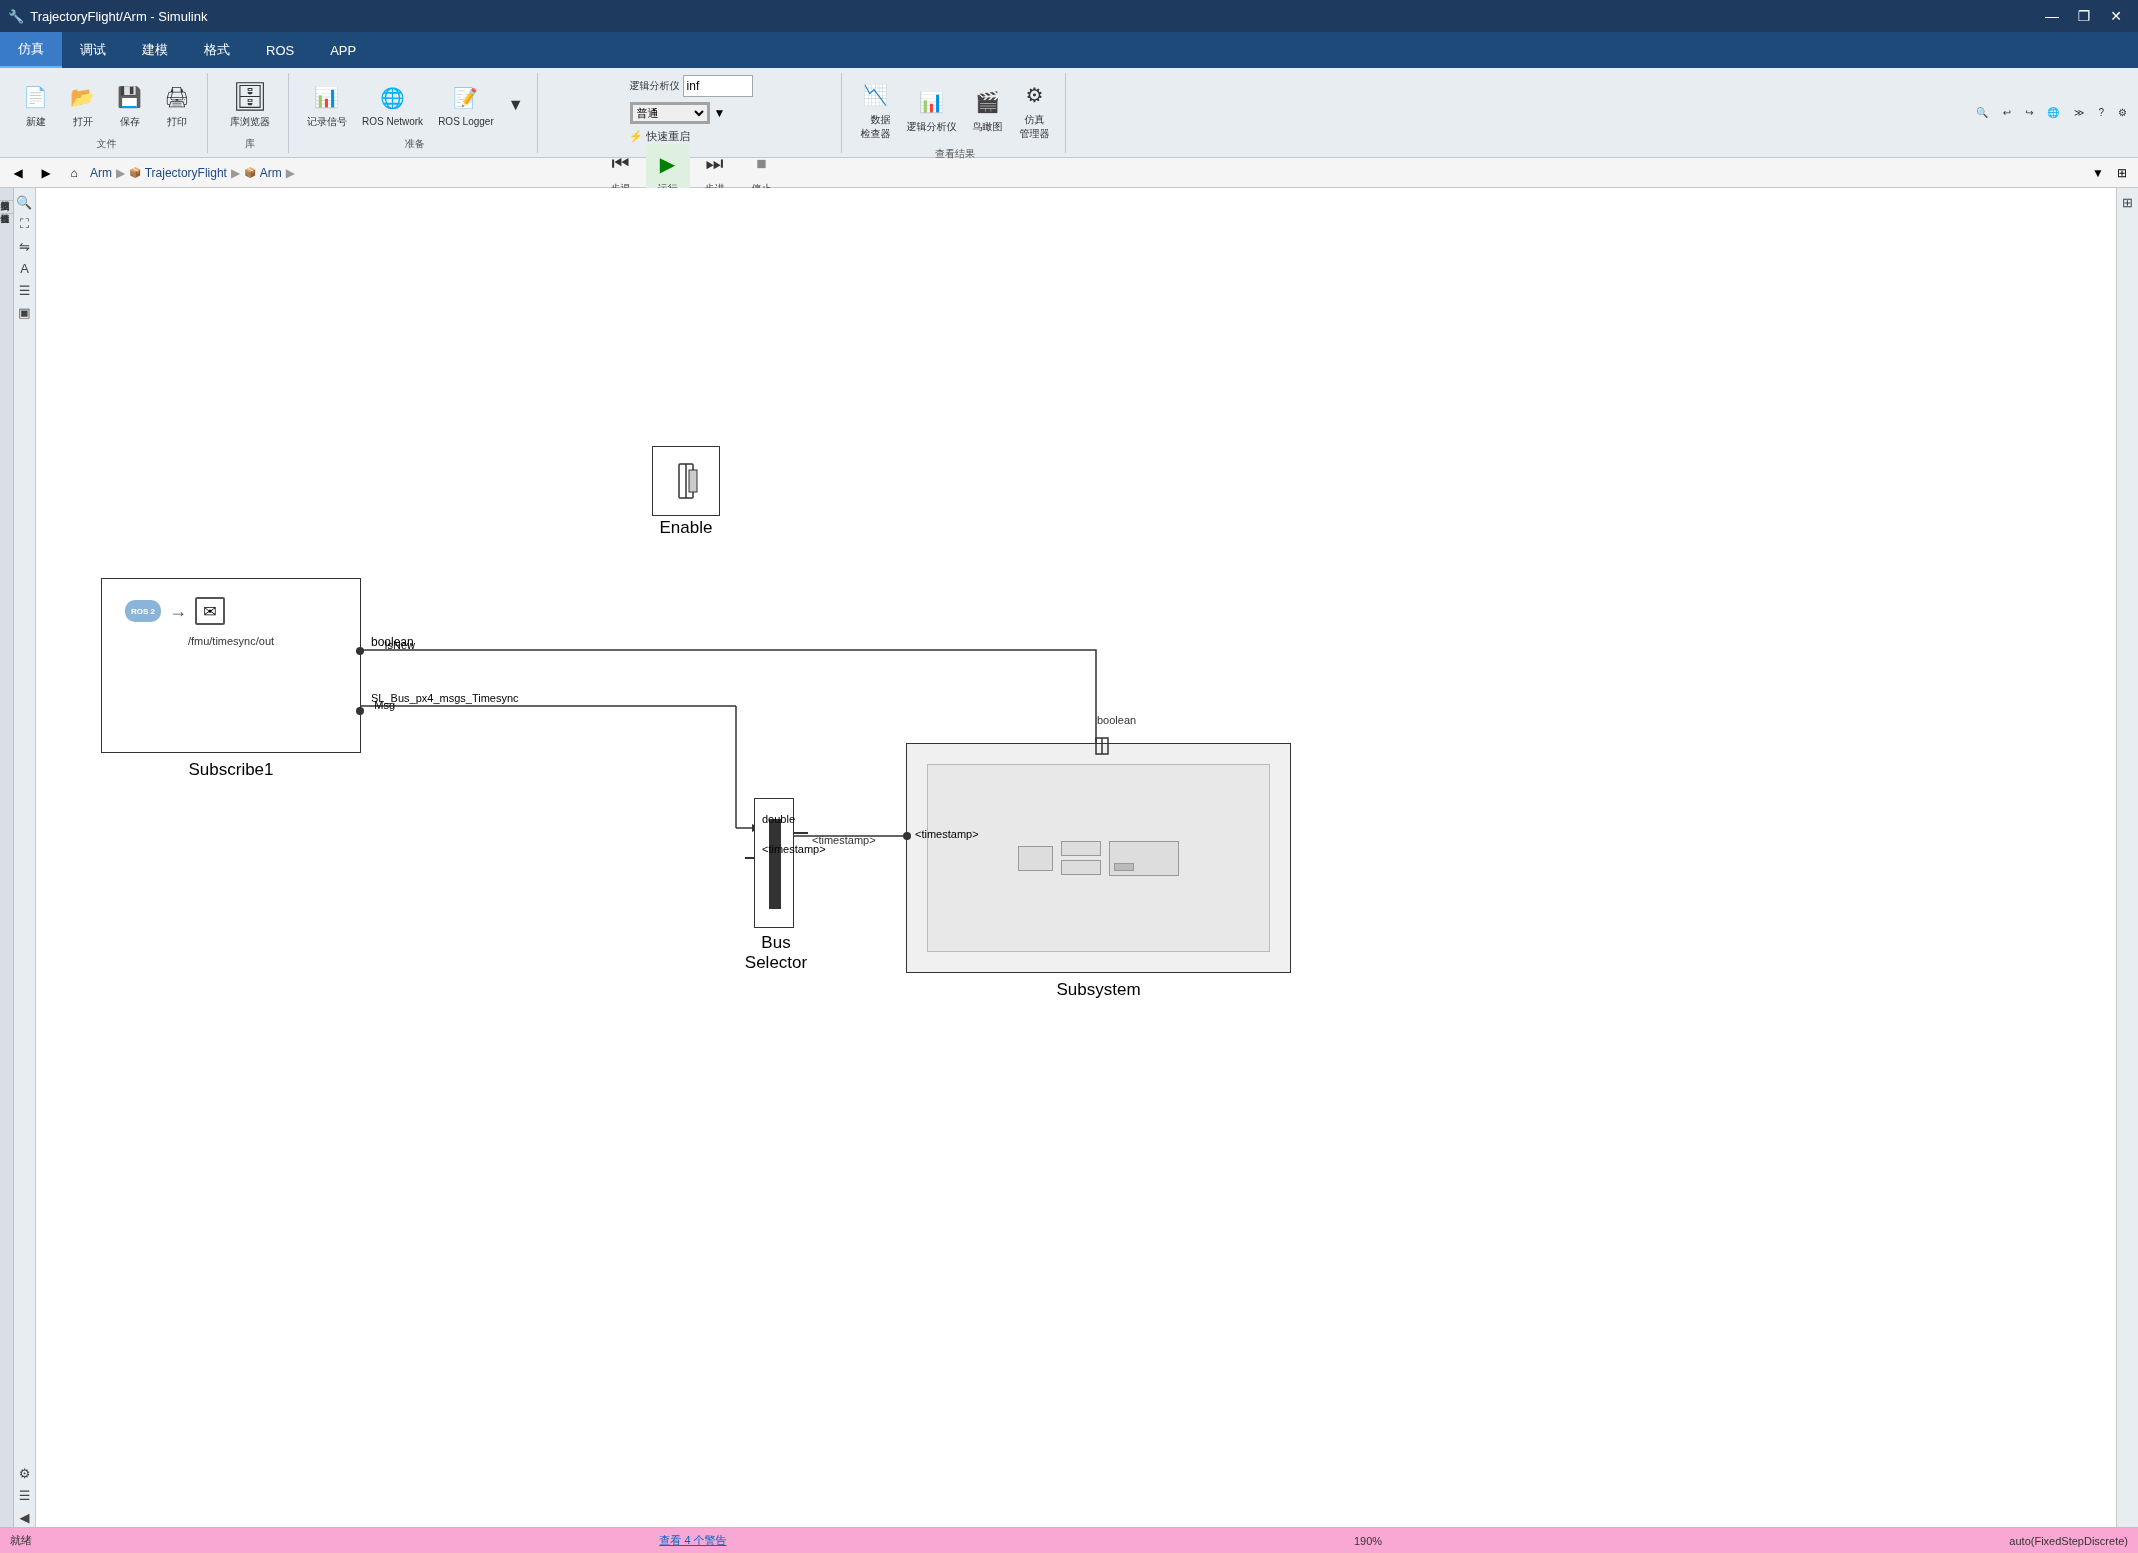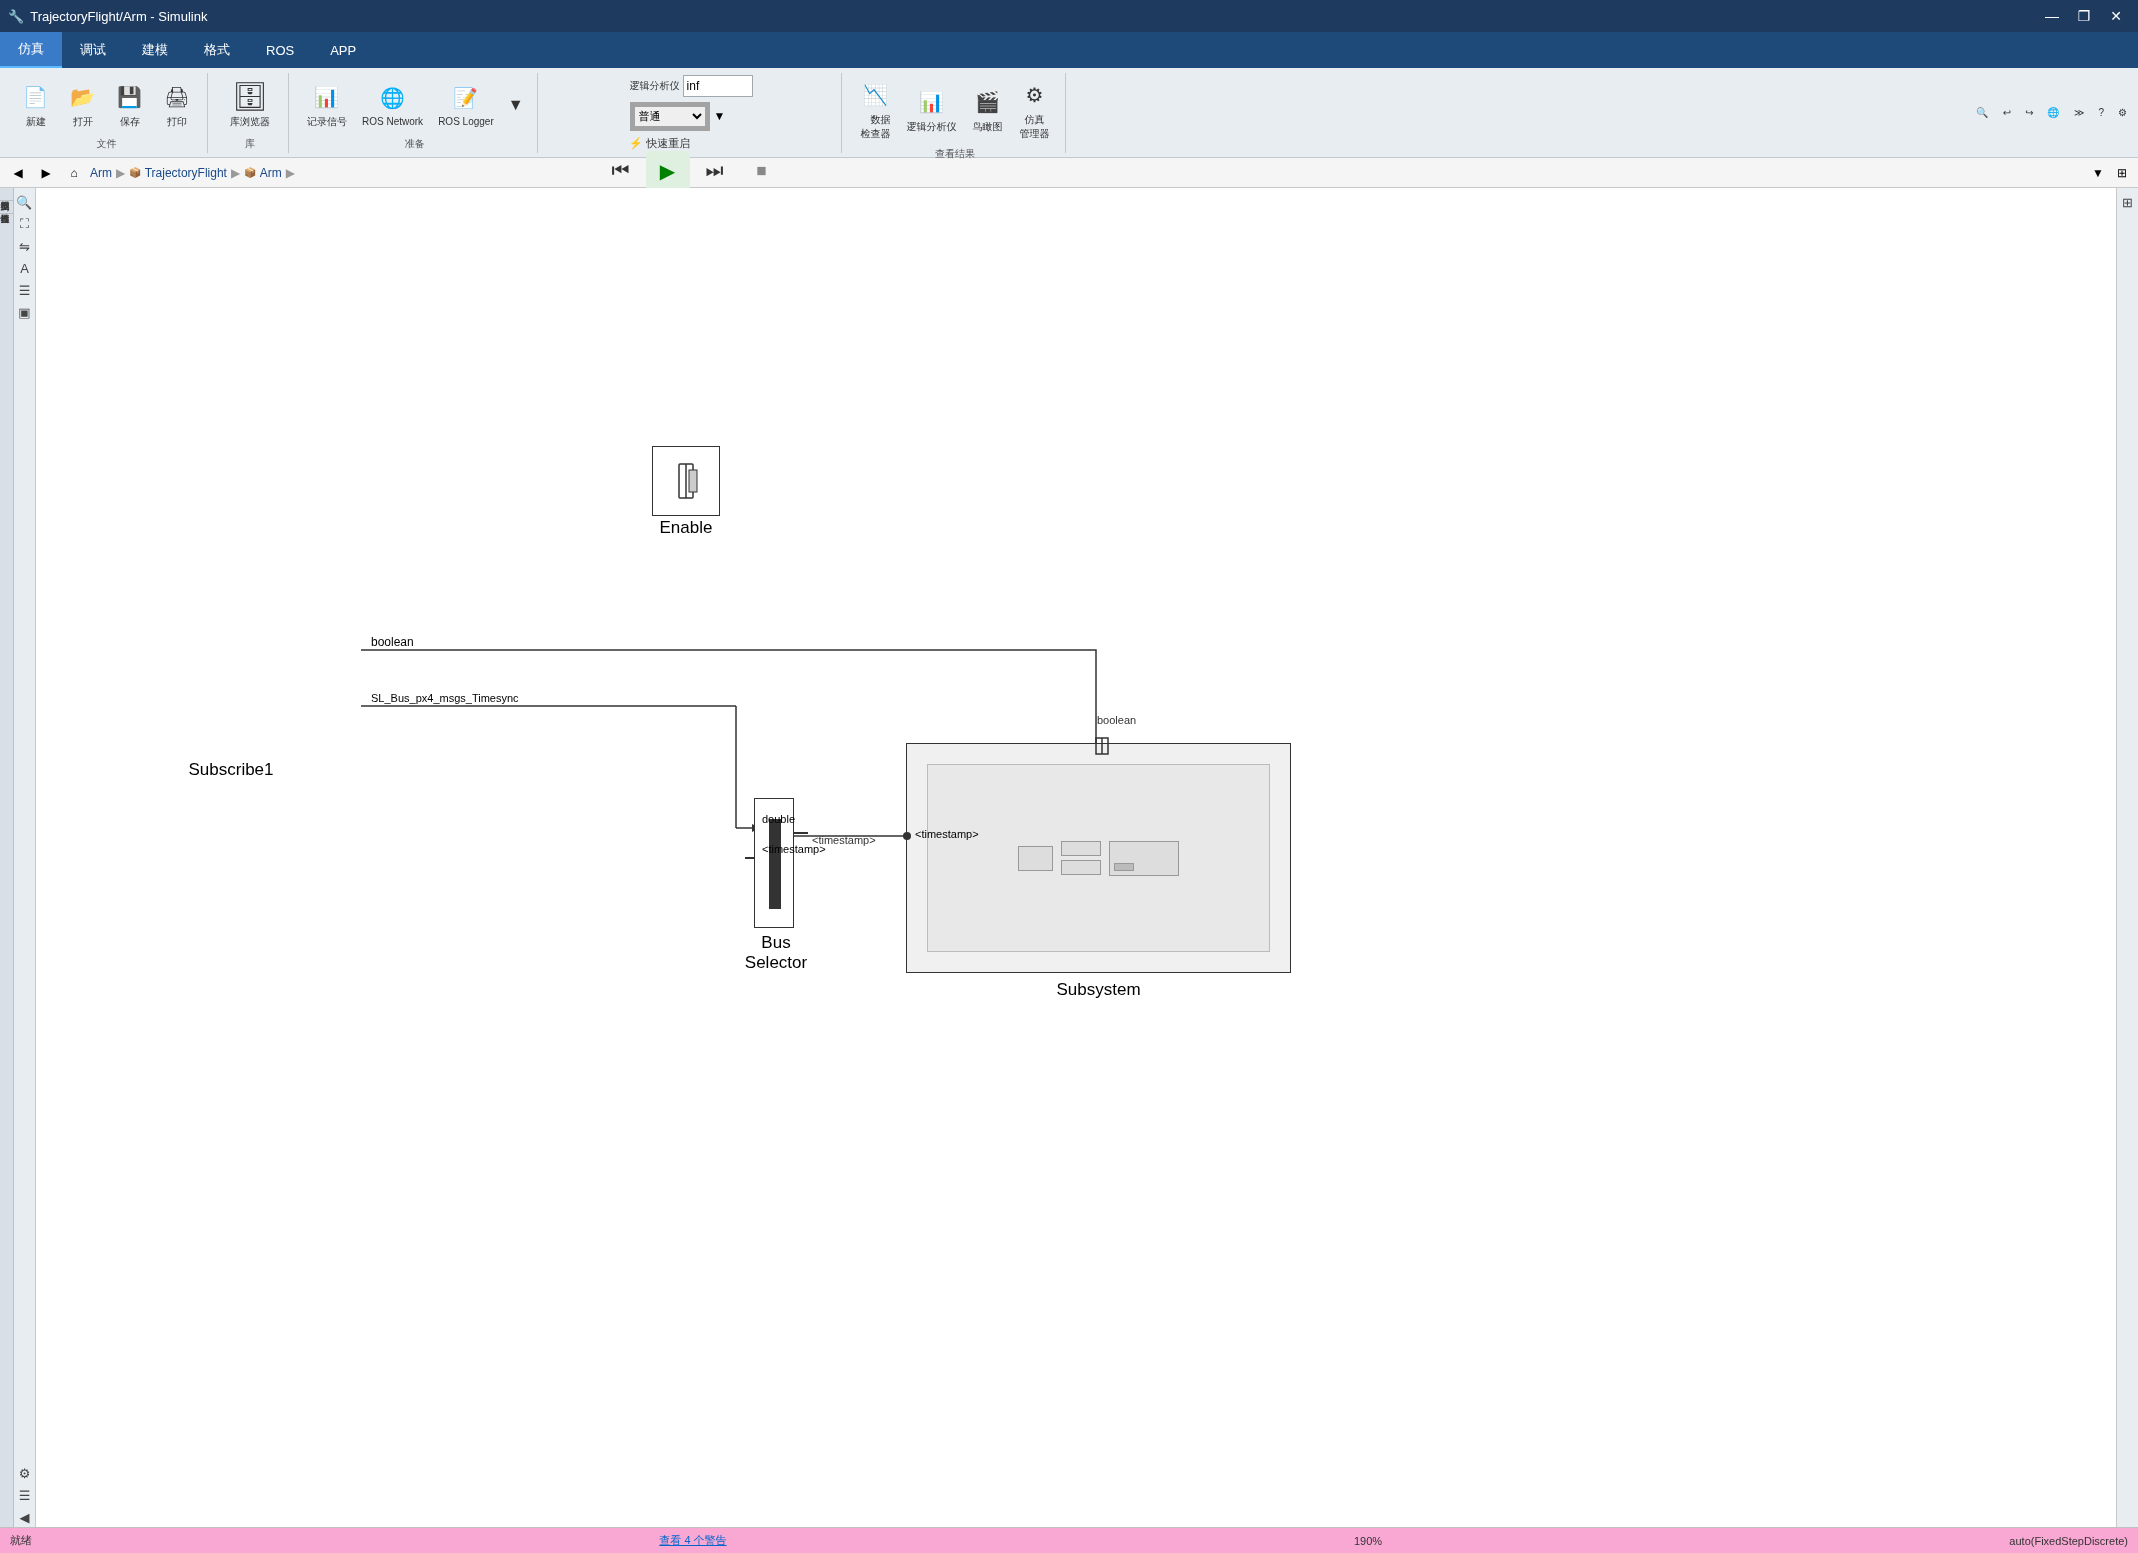--- a/index.html
+++ b/index.html
@@ -88,21 +88,21 @@
       cursor: pointer;
       font-size: 10px;
       color: #333;
       border: 1px solid transparent;
     }
 
     
     .stop-time-group { display: flex; align-items: center; gap: 3px; margin-bottom: 2px; }
     .stop-time-label { font-size: 10px; color: #333; }
     .stop-time-input { width: 70px; height: 22px; border: 1px solid #a0a8b0; padding: 1px 3px; font-size: 12px; }
-    .mode-select { width: 80px; height: 29px; border: 5px solid #a3a3a3; font-size: 11px; }
+    .mode-select { width: 80px; height: 22px; border: 3px solid #a3a3a3; font-size: 11px; }
     .fast-restart { display: flex; align-items: center; gap: 3px; font-size: 11px; color: #333; margin-top: 2px; }
 
     
     .sim-controls { display: flex; gap: 3px; }
 
     
     #address-bar {
       background: #f5f5f5;
       border-bottom: 1px solid #c8c8c8;
       display: flex;
@@ -473,20 +473,37 @@
     <div class="enable-block" style="left:616px; top:258px; width:68px; height:70px;">
       <svg width="50" height="50">
 
         <rect x="18" y="8" width="14" height="34" fill="none" stroke="#333" stroke-width="1.5" rx="1"></rect>
         <line x1="25" y1="8" x2="25" y2="42" stroke="#333" stroke-width="1.5"></line>
         <rect x="28" y="14" width="8" height="22" fill="#ccc" stroke="#333" stroke-width="1"></rect>
       </svg>
     </div>
     <div class="block-label" style="left:600px; top:330px; width:100px; text-align:center;">Enable</div>
 
+    <div class="subscribe-block" style="left:65px; top:390px; width:260px; height:175px;">
+
+      <div style="display:flex; align-items:center; gap:8px; padding:10px 15px;">
+        <div class="cloud-shape">
+          <span style="font-size:8px; font-weight:bold; color:white;">ROS 2</span>
+        </div>
+        <div style="font-size:18px; color:#555;">→</div>
+        <div class="letter-icon">✉</div>
+      </div>
+      <div style="font-size:11px; text-align:center; color:#333; padding: 0 5px;">/fmu/timesync/out</div>
+
+      <div class="port-label" style="right:-55px; top:60px;">IsNew</div>
+      <div class="port-label" style="right:-35px; top:120px;">Msg</div>
+
+      <div style="position:absolute; right:-4px; top:68px; width:8px; height:8px; background:#333; border-radius:50%;"></div>
+      <div style="position:absolute; right:-4px; top:128px; width:8px; height:8px; background:#333; border-radius:50%;"></div>
+    </div>
     <div class="block-label" style="left:65px; top:572px; width:260px; text-align:center;">Subscribe1</div>
 
     <div class="bus-selector-block" style="left:718px; top:610px; width:40px; height:130px;">
 
       <div style="width:12px; height:90px; background:#333; position:absolute; left:14px; top:20px;"></div>
 
       <div style="position:absolute; left:-10px; top:58px; width:10px; height:2px; background:#333;"></div>
       <polygon style="position:absolute; left:8px; top:54px;" points="0,0 -6,-4 -6,4" fill="#333">
     </polygon>
       </div>

